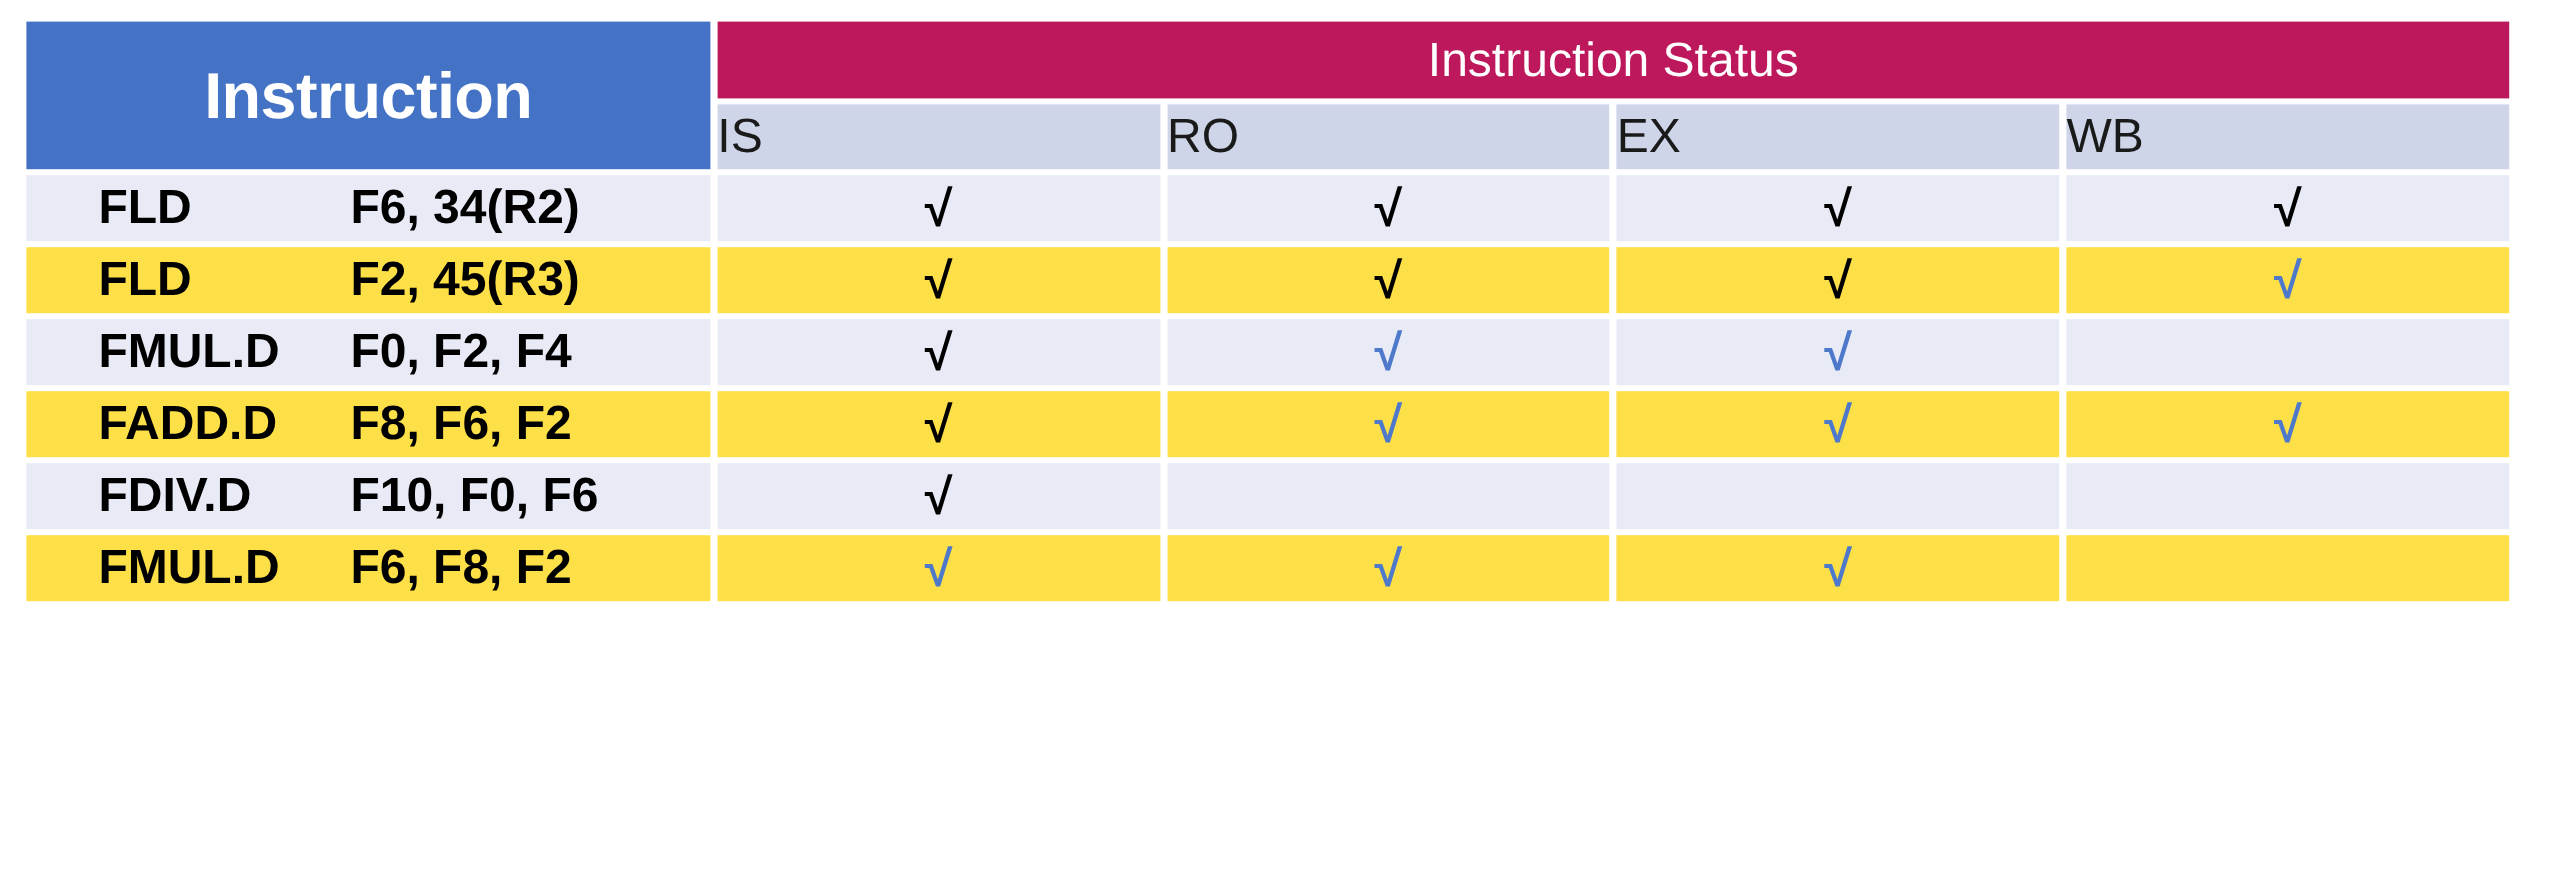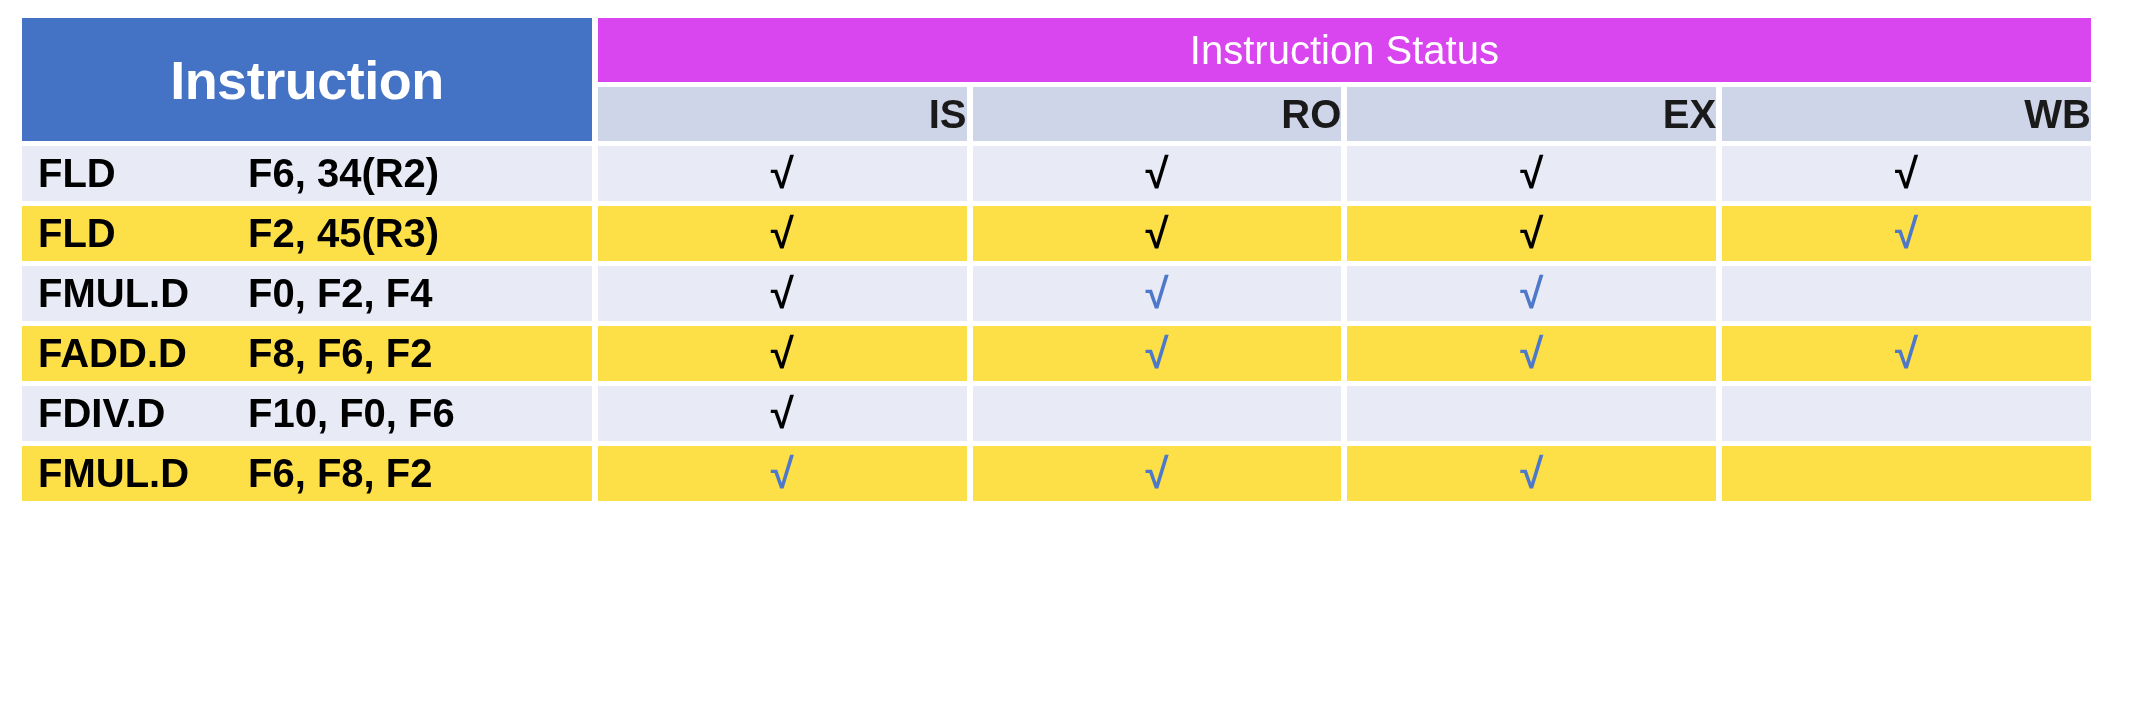--- a/index.html
+++ b/index.html
@@ -42,37 +42,37 @@
     font-weight: bold;
     letter-spacing: -0.5px;
     text-align: center;
     vertical-align: middle;
     height: 120px;
     padding: 0;
     border: 0;
   }
 
   th.status-head {
-    background: #d946ef;
+    background: #be185d;
     color: #ffffff;
     font-size: 40px;
     font-weight: normal;
     text-align: center;
     vertical-align: middle;
     height: 64px;
     padding: 0;
     border: 0;
   }
 
   th.sub-head {
     background: #CFD5E8;
     color: #1a1a1a;
     font-size: 40px;
-    font-weight: bold;
-    text-align: right;
+    font-weight: normal;
+    text-align: left;
     vertical-align: middle;
     height: 54px;
     padding: 0;
     border: 0;
   }
 
   
   td.instr-cell {
     font-size: 40px;
     font-weight: bold;
@@ -80,20 +80,21 @@
     height: 55px;
     padding: 0 0 0 16px;
     border: 0;
     vertical-align: middle;
     white-space: nowrap;
   }
 
   td.instr-cell .mnemonic {
     display: inline-block;
     width: 210px;
+    margin-left: 44px;
   }
   td.instr-cell .operands {
     display: inline-block;
     text-align: center;
   }
 
   td.mark-cell {
     height: 55px;
     padding: 0;
     border: 0;

